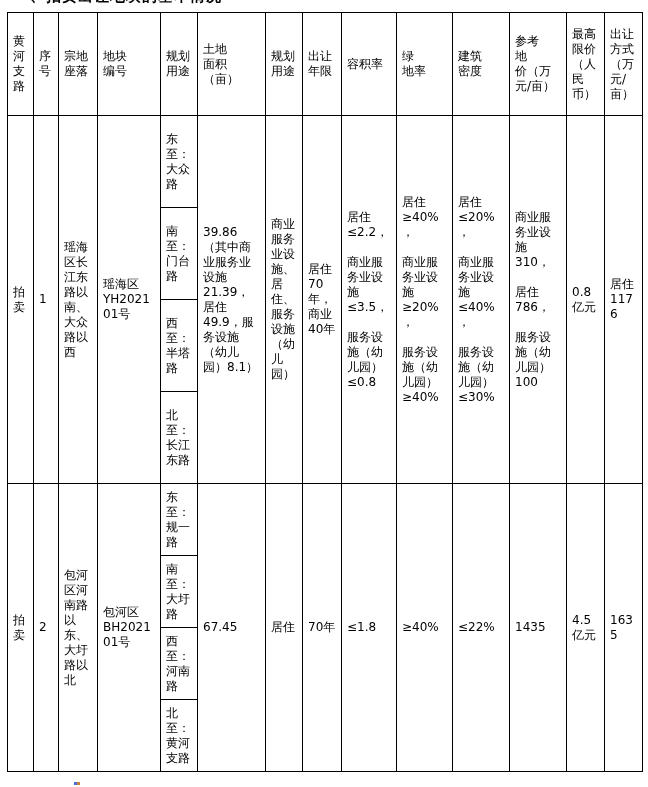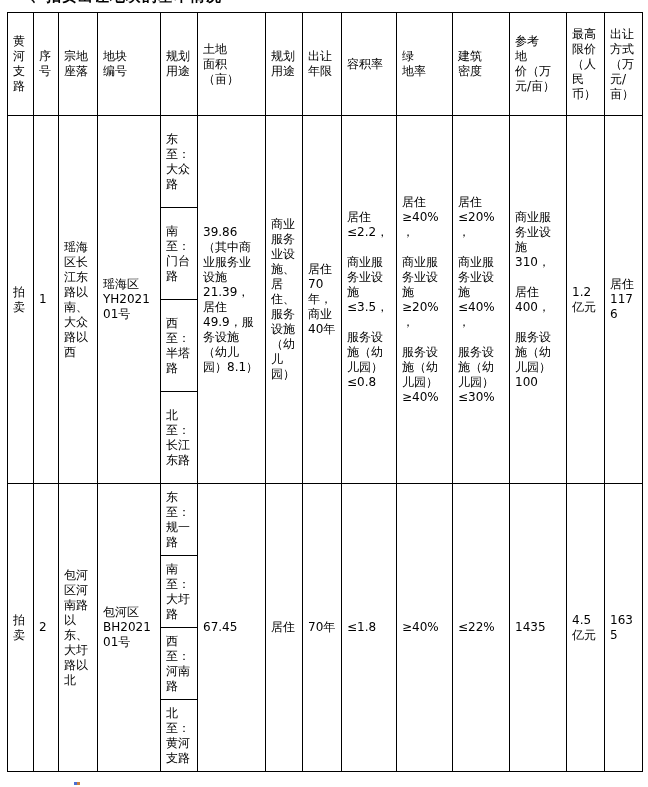--- a/index.html
+++ b/index.html
@@ -142,25 +142,25 @@
 ≤20%，
 
 商业服务业设施
 ≤40%，
 
 服务设施（幼儿园）
 ≤30%</td>
         <td rowspan="4">商业服务业设施310，
 
 居住
-400，
+786，
 
 服务设施（幼儿园）
 100</td>
-        <td rowspan="4">1.2
+        <td rowspan="4">0.8
 亿元</td>
         <td rowspan="4">居住
 1176</td>
       </tr>
       <tr class="h-r1">
         <td>南至：门台路</td>
       </tr>
       <tr class="h-r1">
         <td>西至：半塔路</td>
       </tr>

